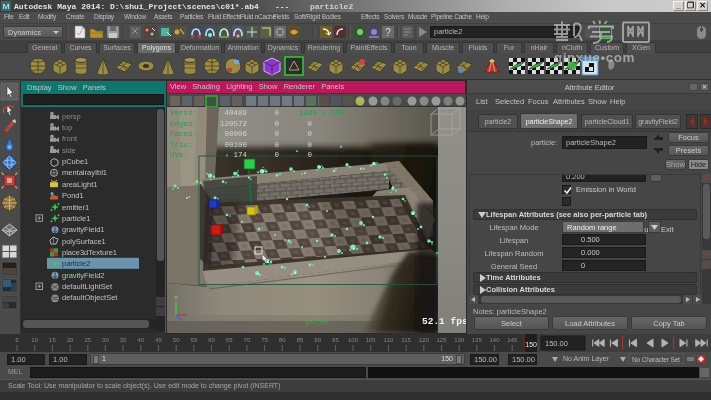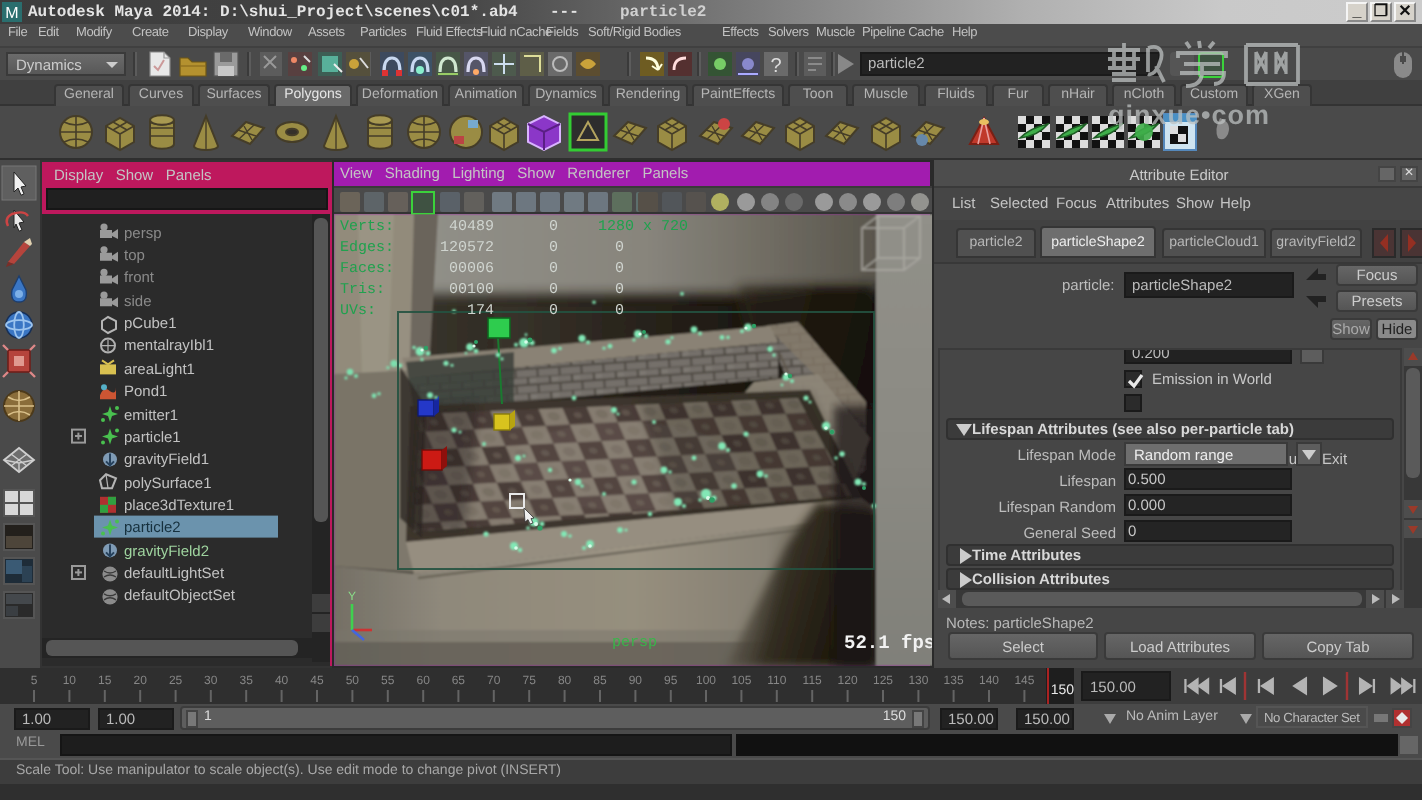--- a/index.html
+++ b/index.html
@@ -18,35 +18,35 @@
 .ddown:after{content:"";position:absolute;right:3px;top:4px;border:3px solid transparent;border-top-color:#ccc;}
 .sic{position:absolute;top:2px;width:12px;height:12px;border-radius:2px;}
 
 #shelftabs{left:0;top:40px;width:711px;height:13px;background:#404040;border-bottom:1px solid #333;}
 .stab{position:absolute;top:2px;height:11px;background:#4e4e4e;border:1px solid #353535;border-bottom:none;border-radius:2px 2px 0 0;color:#b5b5b5;font-size:7px;line-height:10px;text-align:center;}
 .stab.act{background:#6a6a6a;color:#e6e6e6;}
 
 #shelf{left:0;top:53px;width:711px;height:27px;background:#4a4a4a;border-bottom:1px solid #2f2f2f;}
 
 #toolbox{left:0;top:80px;width:20px;height:254px;background:#4a4a4a;}
-#outliner{left:20px;top:80px;width:176px;height:254px;background:#be185d;border:1px solid #333;}
-#viewport{left:166px;top:80px;width:300px;height:254px;background:#a21caf;border:1px solid #2a2a2a;}
+#outliner{left:20px;top:80px;width:176px;height:254px;background:#0f766e;border:1px solid #333;}
+#viewport{left:166px;top:80px;width:300px;height:254px;background:#be185d;border:1px solid #2a2a2a;}
 #attred{left:466px;top:80px;width:245px;height:254px;background:#464646;border-left:1px solid #2a2a2a;}
 
 #timesl{left:0;top:334px;width:711px;height:18px;background:#2d2d2d;}
 #rangesl{left:0;top:352px;width:711px;height:14px;background:#4a4a4a;}
 #cmdline{left:0;top:366px;width:711px;height:13px;background:#4a4a4a;}
 #helpline{left:0;top:379px;width:711px;height:13px;background:#3d3d3d;border-top:1px solid #555;color:#a8a8a8;font-size:7px;}
 #bottom{left:0;top:392px;width:711px;height:8px;background:#2f2f2f;}
 .fld{position:absolute;background:#222;border:1px solid #1a1a1a;color:#bbb;font-size:7.5px;line-height:10px;padding-left:3px;}
 .outrow{position:absolute;left:0;width:146px;height:11px;font-size:7.5px;color:#c2c2c2;line-height:11px;white-space:nowrap;}
 .outrow.dim{color:#8a8a8a;}
 .secthdr{position:absolute;left:8px;width:222px;height:11px;background:#3b3b3b;border:1px solid #303030;border-radius:2px;color:#d8d8d8;font-size:7.5px;font-weight:bold;line-height:10px;padding-left:12px;}
-.aelabel{position:absolute;font-size:7.5px;color:#bdbdbd;text-align:right;}
-.aefld{position:absolute;left:92px;width:84px;height:11px;background:#242424;border:1px solid #1a1a1a;color:#c8c8c8;font-size:7.5px;line-height:10px;padding-left:1px;}
+.aelabel{position:absolute;font-size:7.5px;color:#bdbdbd;text-align:center;}
+.aefld{position:absolute;left:92px;width:84px;height:11px;background:#242424;border:1px solid #1a1a1a;color:#c8c8c8;font-size:7.5px;line-height:10px;padding-left:18px;}
 .aebtn{position:absolute;background:linear-gradient(#666,#555);border:1px solid #3a3a3a;border-radius:2px;color:#ccc;font-size:7.5px;text-align:center;}
 </style></head>
 <body>
 <div id="wrap">
 
 <div id="title" class="abs">
   <svg class="abs" style="left:1px;top:1px" width="10" height="10">
         <rect width="10" height="10" fill="#2a6e6e"></rect>
         <text x="5" y="8" font-size="8" fill="#fff" text-anchor="middle" font-family="Liberation Sans">M</text>
       </svg>

